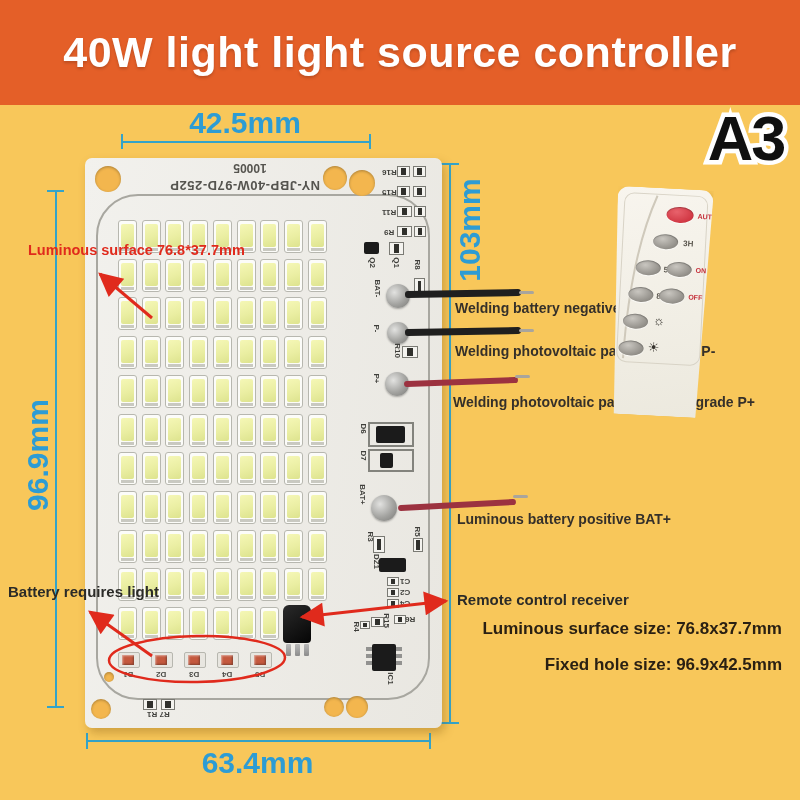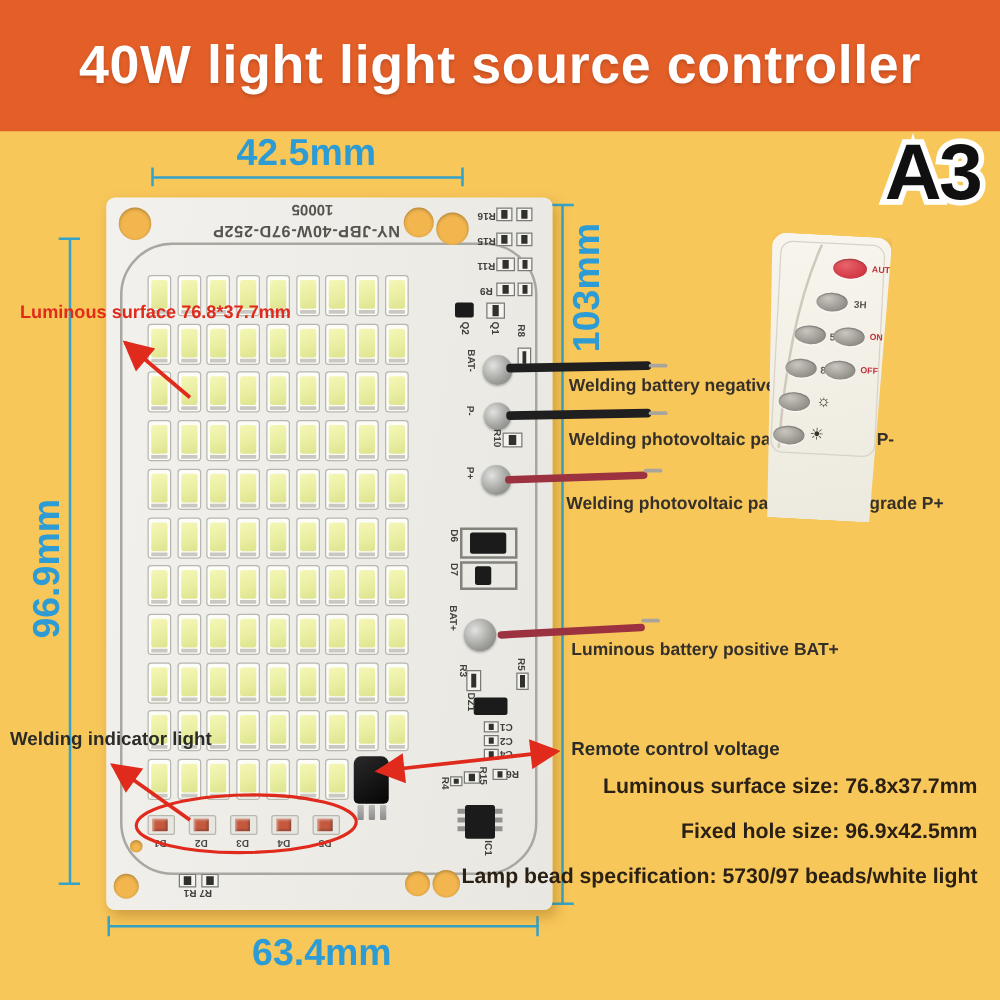--- a/index.html
+++ b/index.html
@@ -627,23 +627,23 @@
 <div class="abs wire-r" style="left:404px;top:379px;width:114px;transform:rotate(-2deg);"></div>
 <div class="abs wire-tip" style="left:515px;top:375px;width:15px;"></div>
 <div class="abs wire-r" style="left:398px;top:502px;width:118px;transform:rotate(-3deg);"></div>
 <div class="abs wire-tip" style="left:513px;top:495px;width:15px;"></div>
 
 <div class="abs welding" style="left:455px;top:300px;">Welding battery negative BAT-</div>
 <div class="abs welding" style="left:455px;top:343px;">Welding photovoltaic panel negative P-</div>
 <div class="abs welding" style="left:453px;top:394px;">Welding photovoltaic panel positive grade P+</div>
 <div class="abs welding" style="left:457px;top:511px;">Luminous battery positive BAT+</div>
 
-<div class="abs note-red" style="left:16px;top:242px;">Luminous surface 76.8*37.7mm</div>
-<div class="abs note-black" style="left:8px;top:583px;">Welding indicator light</div>
-<div class="abs note-black" style="left:457px;top:591px;">Remote control voltage</div>
+<div class="abs note-red" style="left:28px;top:242px;">Luminous surface 76.8*37.7mm</div>
+<div class="abs note-black" style="left:8px;top:583px;">Battery requires light</div>
+<div class="abs note-black" style="left:457px;top:591px;">Remote control receiver</div>
 
 <svg class="overlay" width="800" height="800" viewBox="0 0 800 800">
   <defs>
     <marker id="arrow" viewBox="0 0 10 10" refX="9" refY="5" markerWidth="9" markerHeight="8" orient="auto-start-reverse">
       <path d="M0,0 L10,5 L0,10 z" fill="#E02A1C"></path>
     </marker>
   </defs>
   <line x1="152" y1="318" x2="100" y2="274" stroke="#E02A1C" stroke-width="3" marker-end="url(#arrow)"></line>
   <line x1="152" y1="656" x2="90" y2="612" stroke="#E02A1C" stroke-width="3" marker-end="url(#arrow)"></line>
   <line x1="302" y1="617" x2="446" y2="601" stroke="#E02A1C" stroke-width="3" marker-start="url(#arrow)" marker-end="url(#arrow)"></line>
@@ -669,14 +669,13 @@
   <div class="rlab red" style="left:76px;top:104px;">OFF</div>
   <div class="rbtn" style="left:12px;top:127px;"></div>
   <div class="ricon" style="left:42px;top:126px;">☼</div>
   <div class="rbtn" style="left:9px;top:154px;"></div>
   <div class="ricon" style="left:38px;top:153px;">☀</div>
 </div>
 
 <div class="abs specs" id="specs">
     <div class="spec-line">Luminous surface size: 76.8x37.7mm</div>
     <div class="spec-line">Fixed hole size: 96.9x42.5mm</div>
-    <div class="spec-line">Lamp bead specification: 5730/97 beads/white light</div>
   </div>
 
 </body></html>

